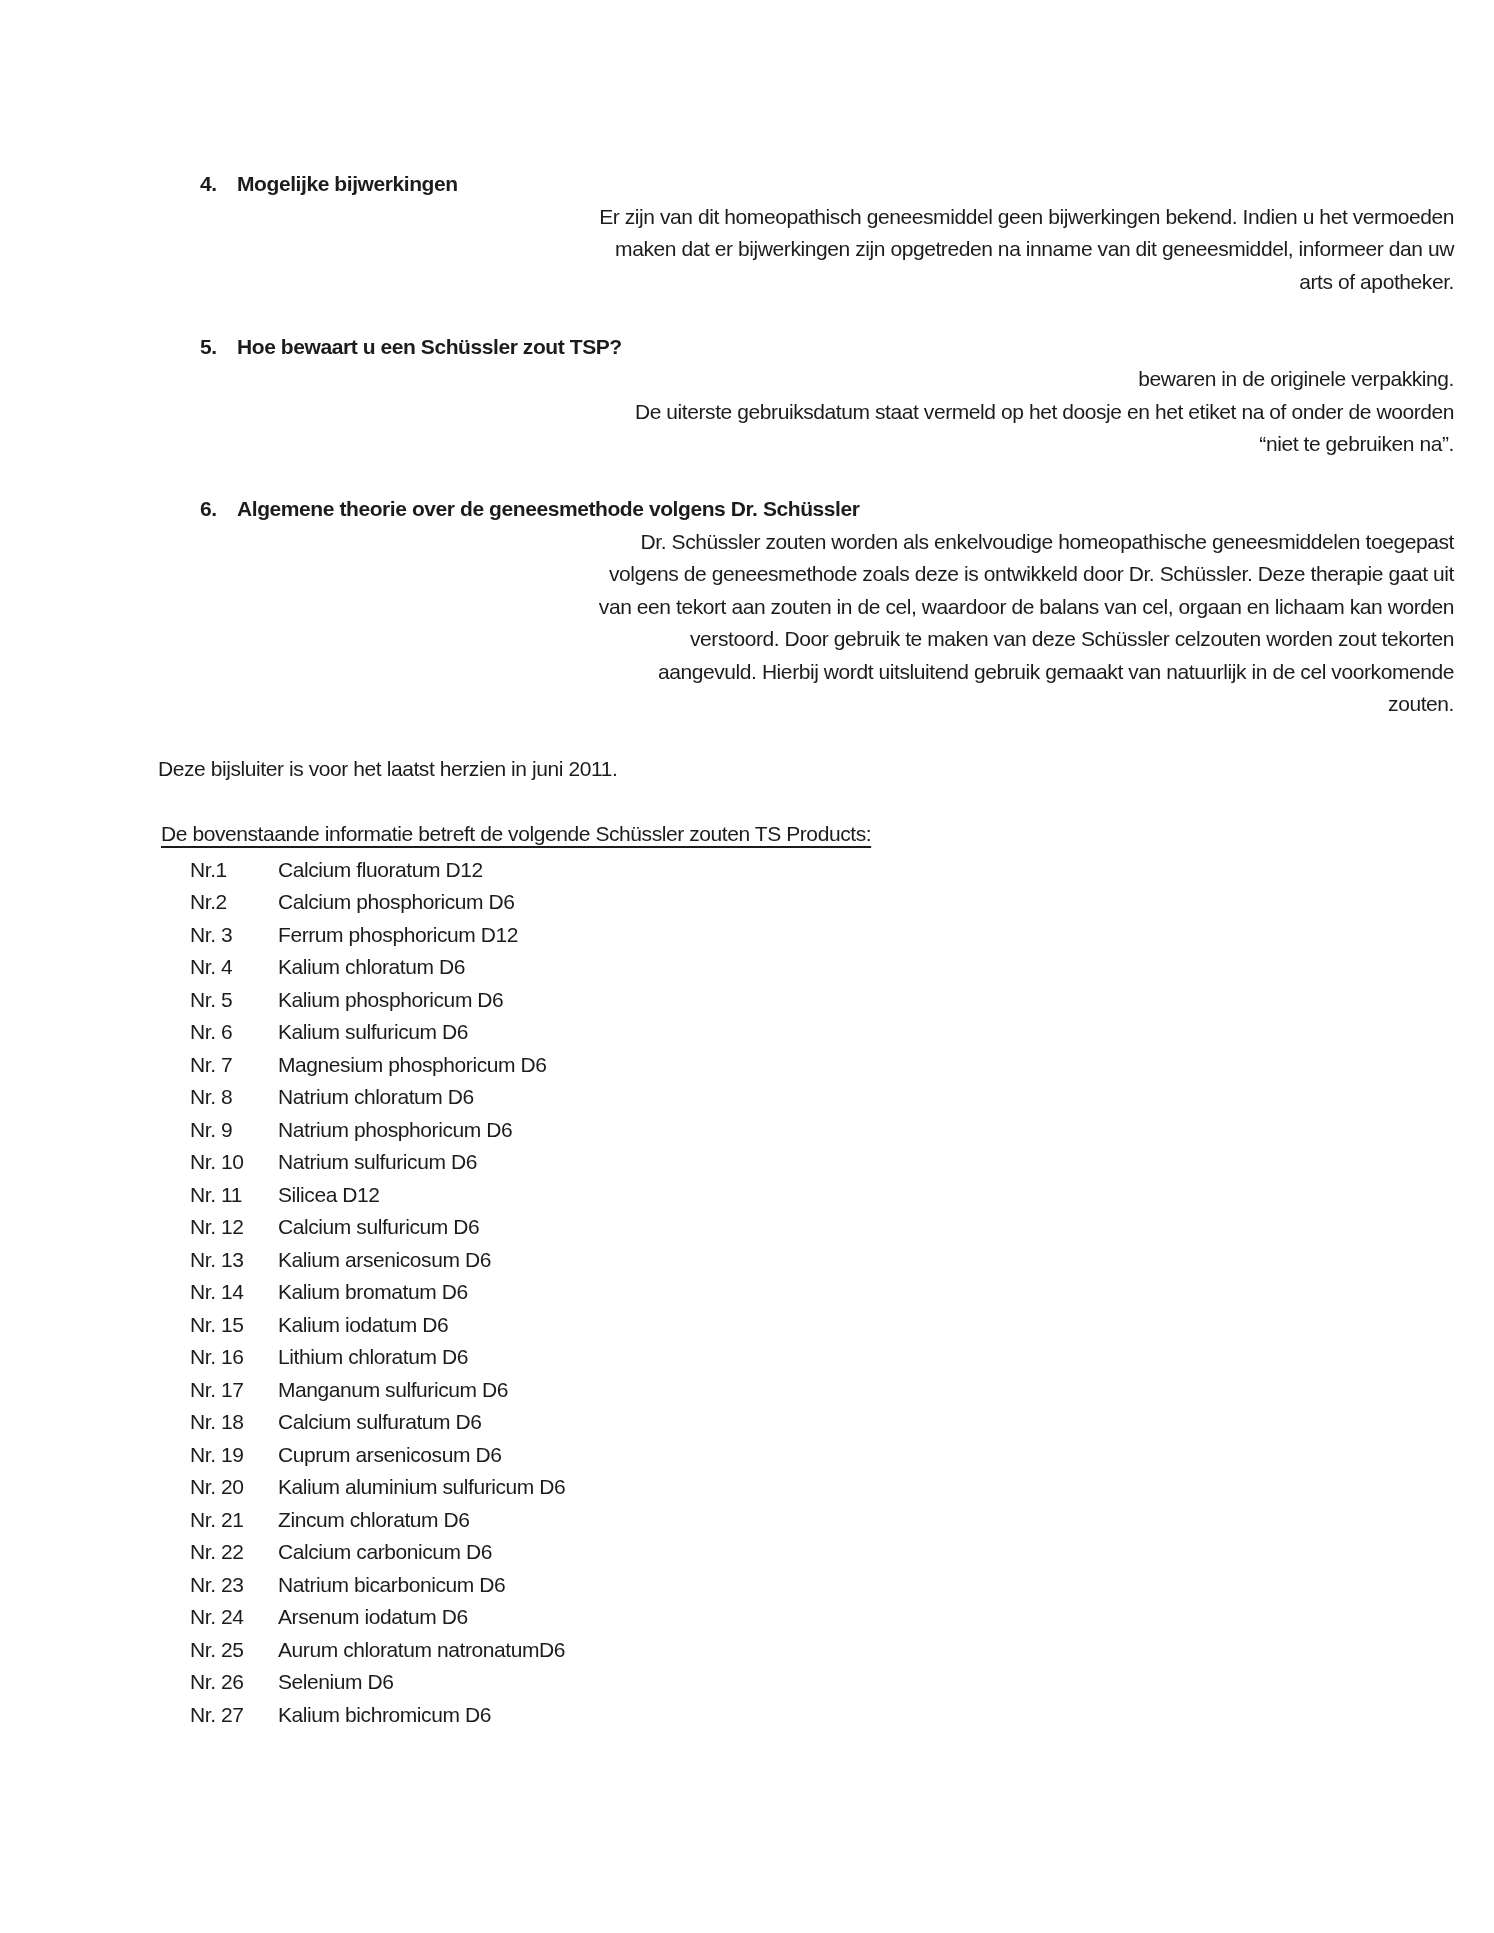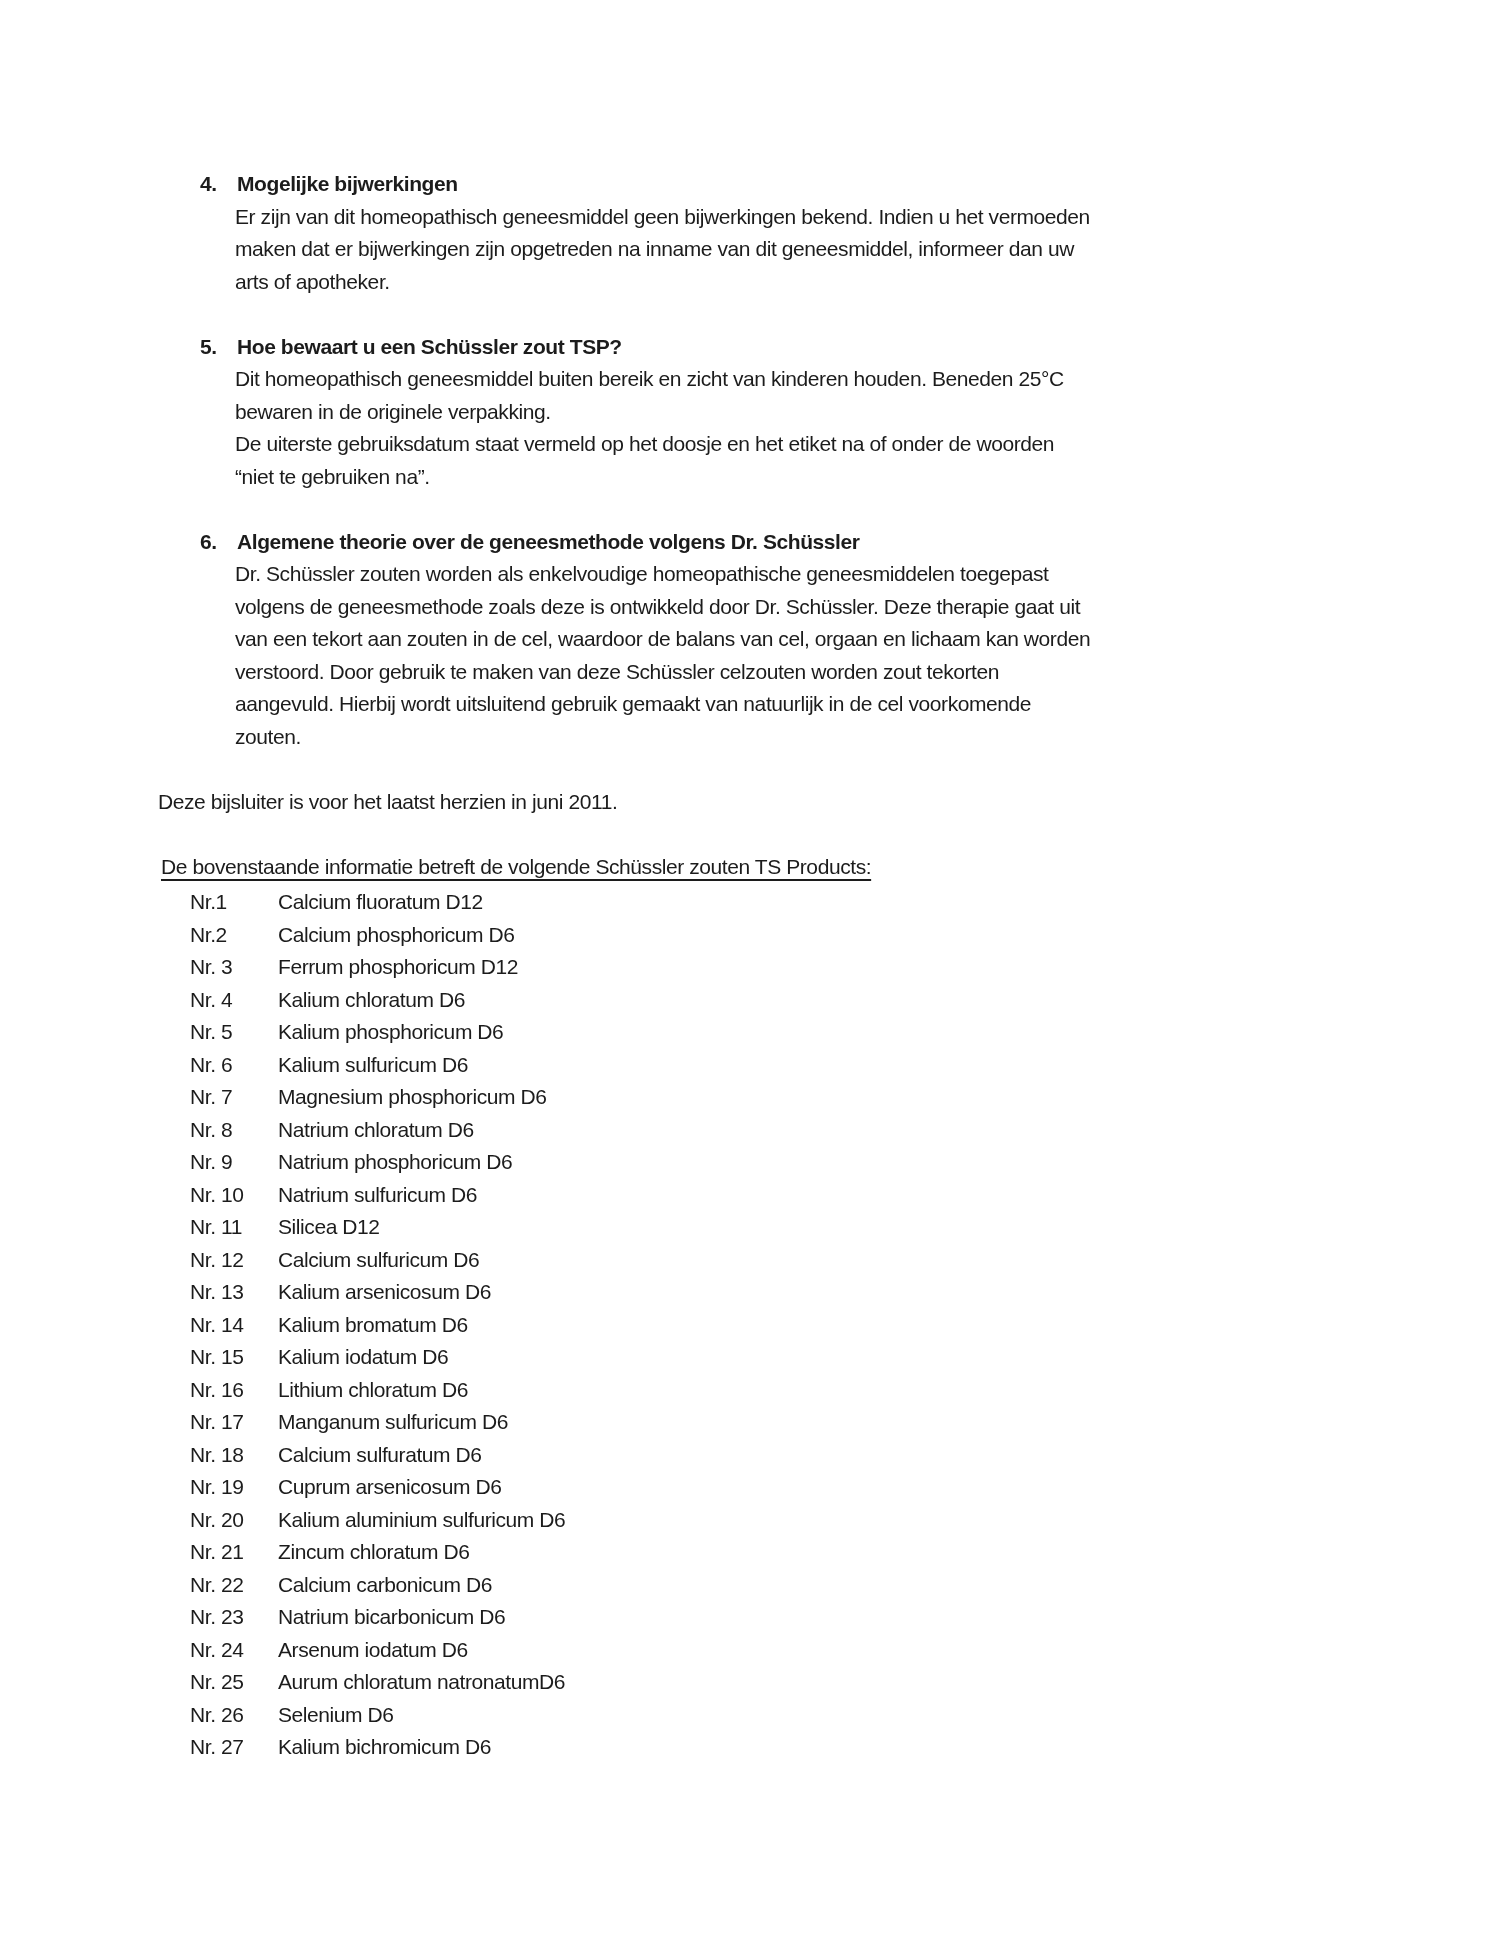--- a/index.html
+++ b/index.html
@@ -17,21 +17,21 @@
   }
   .content {
     position: absolute;
     top: 168px;
     left: 158px;
     right: 40px;
   }
   .num-section { margin: 0 0 32.5px 0; }
   .heading-row { display: flex; font-weight: 700; white-space: pre; }
   .heading-row .num { flex: none; width: 37px; margin-left: 42px; }
-  .section-body { margin-left: 77px; }
+  .section-body { margin-left: 77px; text-align: right; }
   .line { white-space: pre; }
   .revision { margin: 0 0 32.5px 0; white-space: pre; }
   .list-heading {
     margin: 3px;
     text-decoration: underline;
     text-underline-offset: 5px;
     white-space: pre;
   }
   .product-row { display: flex; white-space: pre; margin-left: 32px; }
   .pnr { flex: none; width: 88px; }
@@ -57,21 +57,20 @@
         </div>
     </section>
 
     <section class="num-section">
       <div class="heading-row">
         <span class="num">5.</span>
         <span class="title">Hoe bewaart u een Schüssler zout TSP?</span>
       </div>
       <div class="section-body">
 
-          <div class="line">Dit homeopathisch geneesmiddel buiten bereik en zicht van kinderen houden. Beneden 25°C</div>
 
           <div class="line">bewaren in de originele verpakking.</div>
 
           <div class="line">De uiterste gebruiksdatum staat vermeld op het doosje en het etiket na of onder de woorden</div>
 
           <div class="line">“niet te gebruiken na”.</div>
         </div>
     </section>
 
     <section class="num-section">

